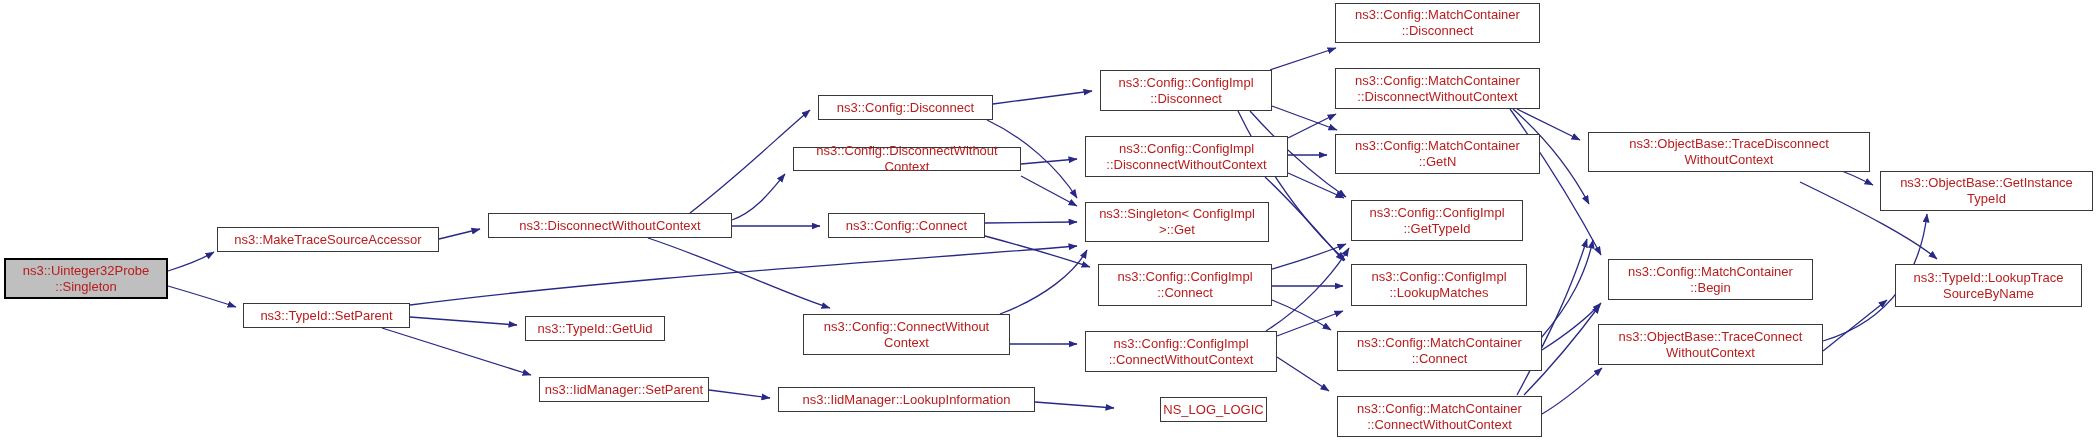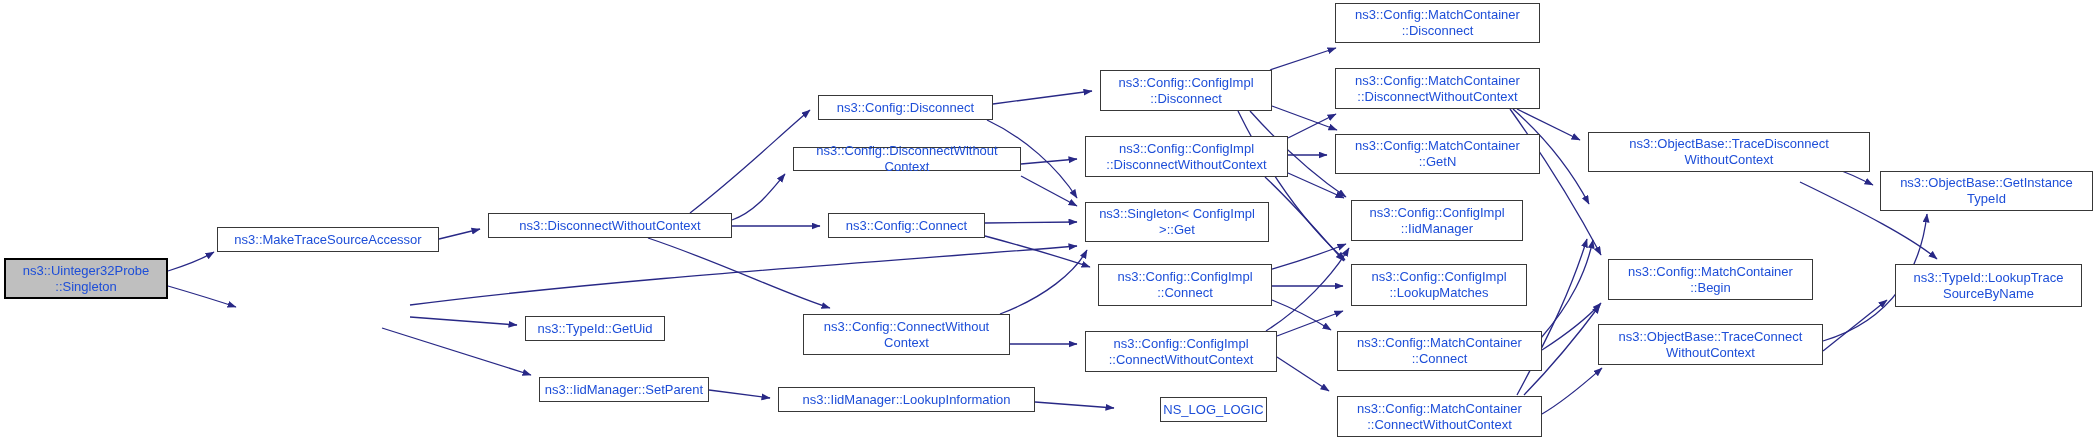--- a/index.html
+++ b/index.html
@@ -1,20 +1,20 @@
 <!DOCTYPE html>
 <html><head>
 <meta charset="utf-8">
 <style>
   html,body{margin:0;padding:0;background:#ffffff;}
   .graph{position:relative;width:2099px;height:443px;overflow:hidden;
          font-family:"Liberation Sans","DejaVu Sans",sans-serif;}
   .edges{position:absolute;left:0;top:0;z-index:1;}
   .node{position:absolute;z-index:2;box-sizing:border-box;background:#ffffff;
-        border:1px solid #383838;color:#1d4ed8;font-size:13px;line-height:16px;
+        border:1px solid #383838;color:#b91c1c;font-size:13px;line-height:16px;
         display:flex;flex-direction:column;align-items:center;justify-content:center;
         text-align:center;white-space:nowrap;cursor:pointer;}
   .node.hl{background:#bfbfbf;border:2px solid #000;cursor:default;}
 </style>
 </head>
 <body>
 
 <div class="graph">
 
   <svg class="edges" width="2099" height="443" viewBox="0 0 2099 443">
@@ -73,20 +73,23 @@
     </g>
   </svg>
 
   <div class="node hl" style="left:4px;top:258px;width:164px;height:41px">
     <span>ns3::Uinteger32Probe</span>
     <span>::Singleton</span>
   </div>
   <div class="node" style="left:217px;top:227px;width:222px;height:25px">
     <span>ns3::MakeTraceSourceAccessor</span>
   </div>
+  <div class="node" style="left:243px;top:303px;width:167px;height:25px">
+    <span>ns3::TypeId::SetParent</span>
+  </div>
   <div class="node" style="left:488px;top:213px;width:244px;height:25px">
     <span>ns3::DisconnectWithoutContext</span>
   </div>
   <div class="node" style="left:525px;top:316px;width:140px;height:25px">
     <span>ns3::TypeId::GetUid</span>
   </div>
   <div class="node" style="left:539px;top:377px;width:170px;height:25px">
     <span>ns3::IidManager::SetParent</span>
   </div>
   <div class="node" style="left:778px;top:387px;width:257px;height:25px">
@@ -136,21 +139,21 @@
   <div class="node" style="left:1335px;top:68px;width:205px;height:41px">
     <span>ns3::Config::MatchContainer</span>
     <span>::DisconnectWithoutContext</span>
   </div>
   <div class="node" style="left:1335px;top:134px;width:205px;height:40px">
     <span>ns3::Config::MatchContainer</span>
     <span>::GetN</span>
   </div>
   <div class="node" style="left:1351px;top:200px;width:172px;height:41px">
     <span>ns3::Config::ConfigImpl</span>
-    <span>::IidManager</span>
+    <span>::GetTypeId</span>
   </div>
   <div class="node" style="left:1351px;top:264px;width:176px;height:42px">
     <span>ns3::Config::ConfigImpl</span>
     <span>::LookupMatches</span>
   </div>
   <div class="node" style="left:1337px;top:331px;width:205px;height:40px">
     <span>ns3::Config::MatchContainer</span>
     <span>::Connect</span>
   </div>
   <div class="node" style="left:1337px;top:396px;width:205px;height:41px">

